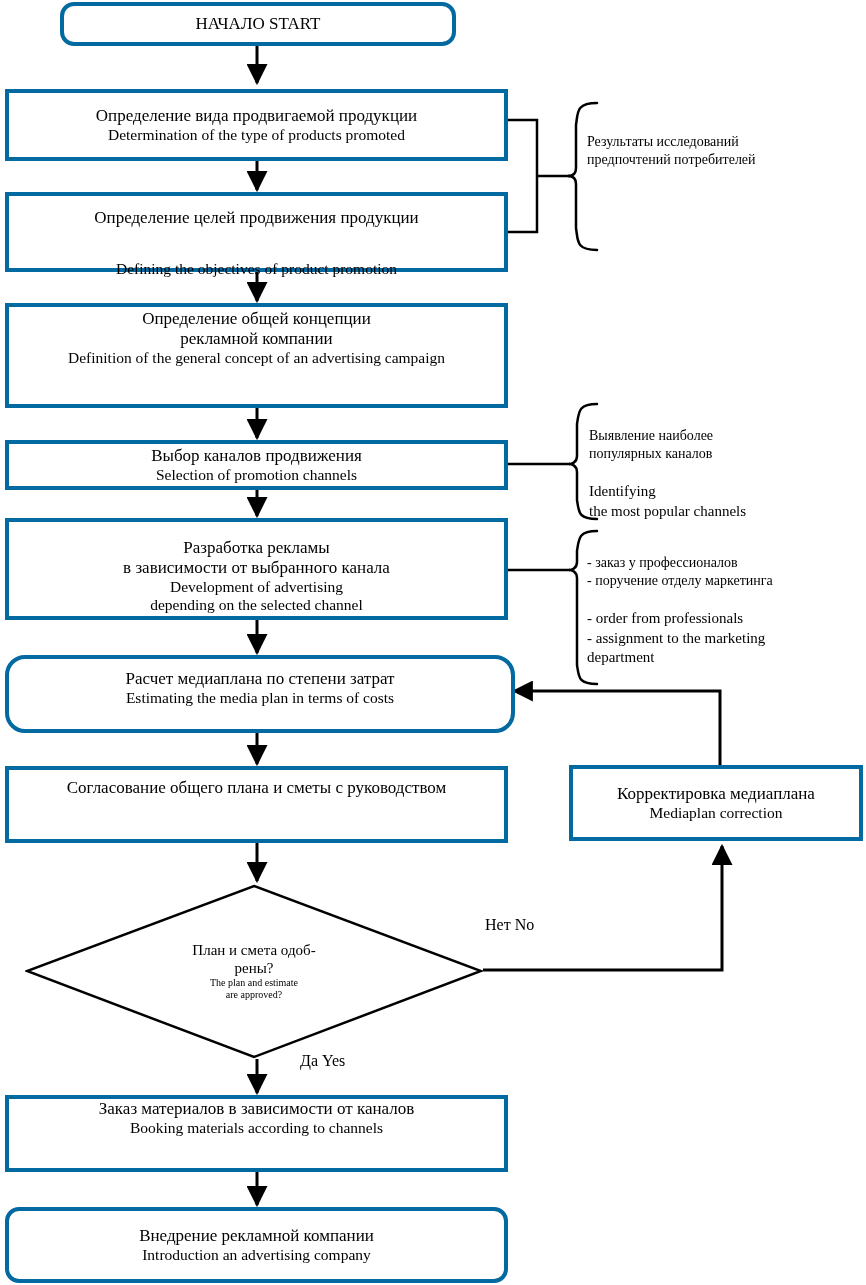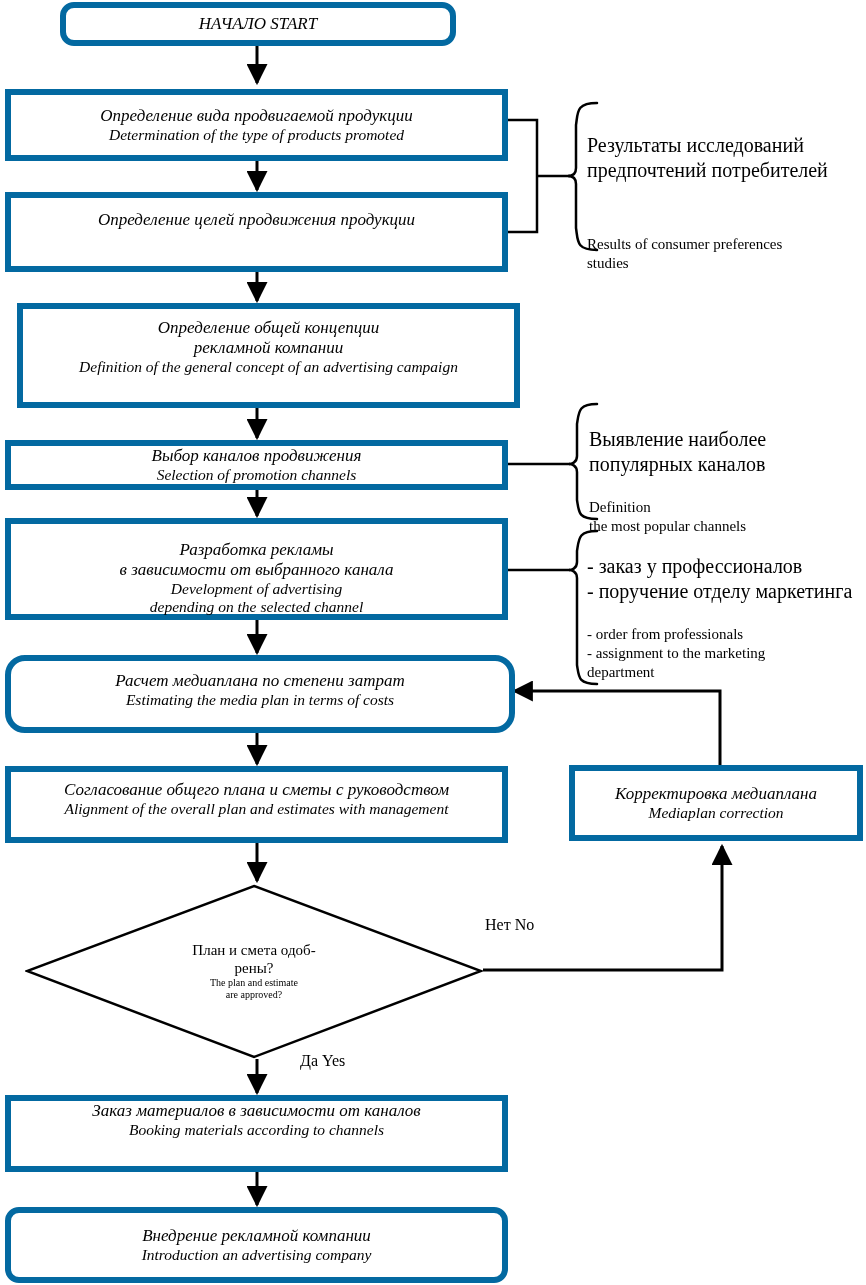--- a/index.html
+++ b/index.html
@@ -12,29 +12,28 @@
     width: 866px;
     height: 1285px;
     background: #ffffff;
     font-family: "Liberation Serif", "DejaVu Serif", serif;
     color: #000000;
     overflow: hidden;
   }
   .node {
     position: absolute;
     box-sizing: border-box;
-    border: 6px solid #0369a1;
+    border: 4px solid #0369a1;
     background: #fff;
     display: flex;
     flex-direction: column;
     align-items: center;
     justify-content: center;
     text-align: center;
     line-height: 1.18;
-    font-style: italic;
   }
   .node .ru {
     font-size: 17px;
     white-space: pre-line;
   }
   .node .en {
     font-size: 15.5px;
     white-space: pre-line;
   }
   .terminator {
@@ -65,21 +64,21 @@
   .diamond-text .ru { font-size: 15px; white-space: pre-line; }
   .diamond-text .en { font-size: 10px; white-space: pre-line; }
 
   .note {
     position: absolute;
     font-size: 15.5px;
     line-height: 1.28;
     white-space: pre-line;
     text-align: left;
   }
-  .note .ru { font-size: 20px; display: block; white-space: pre-line; }
+  .note .ru { font-size: 14px; display: block; white-space: pre-line; }
   .note .en { font-size: 15px; display: block; white-space: pre-line; }
   .note .gap { display: block; height: 11px; }
 
   .edge-label {
     position: absolute;
     font-size: 16px;
     white-space: nowrap;
   }
 
   #wires {
@@ -169,23 +168,24 @@
     <span class="ru">НАЧАЛО START</span>
   </div>
 
   <div class="node" style="left:5px; top:89px; width:503px; height:72px;">
     <span class="ru">Определение вида продвигаемой продукции</span>
     <span class="en">Determination of the type of products promoted</span>
   </div>
 
   <div class="node" style="left:5px; top:192px; width:503px; height:80px; justify-content:flex-start; padding-top:12px;gap:32px;">
     <span class="ru">Определение целей продвижения продукции</span>
-  </div>
-
-  <div class="node" style="left:17px; top:303px; width:503px; height:105px; justify-content:flex-start; padding-top:9px;">
+    <span class="en">Defining the objectives of product promotion</span>
+  </div>
+
+  <div class="node" style="left:5px; top:303px; width:503px; height:105px; justify-content:flex-start; padding-top:2px;">
     <span class="ru">Определение общей концепции
 рекламной компании</span>
     <span class="en">Definition of the general concept of an advertising campaign</span>
   </div>
 
   <div class="node" style="left:5px; top:440px; width:503px; height:50px;">
     <span class="ru">Выбор каналов продвижения</span>
     <span class="en">Selection of promotion channels</span>
   </div>
 
@@ -196,21 +196,20 @@
 depending on the selected channel</span>
   </div>
 
   <div class="node" style="left:5px; top:655px; width:510px; height:78px; justify-content:flex-start; padding-top:10px;border-radius:20px;">
     <span class="ru">Расчет медиаплана по степени затрат</span>
     <span class="en">Estimating the media plan in terms of costs</span>
   </div>
 
   <div class="node" style="left:5px; top:766px; width:503px; height:77px; justify-content:flex-start; padding-top:8px;">
     <span class="ru">Согласование общего плана и сметы с руководством</span>
-    <span class="en">Alignment of the overall plan and estimates with management</span>
   </div>
 
   <div class="node" style="left:569px; top:765px; width:294px; height:76px;">
     <span class="ru">Корректировка медиаплана</span>
     <span class="en">Mediaplan correction</span>
   </div>
 
   <div class="diamond-wrap" style="left:25px; top:884px; width:458px; height:175px;">
     <svg width="458" height="175" viewBox="0 0 458 175" xmlns="http://www.w3.org/2000/svg">
       <polygon points="229,2 456,87 229,173 2,87" fill="#fff" stroke="#000" stroke-width="2.5"></polygon>
@@ -230,28 +229,26 @@
 
   <div class="node terminator" style="left:5px; top:1207px; width:503px; height:76px;">
     <span class="ru">Внедрение рекламной компании</span>
     <span class="en">Introduction an advertising company</span>
   </div>
 
   <div class="note" style="left:587px; top:113px; width:275px;">
     <span class="ru">Результаты     исследований
 предпочтений потребителей</span>
     <span class="gap"></span>
-    <span class="en">Results of consumer preferences
-studies</span>
   </div>
 
   <div class="note" style="left:589px; top:407px; width:275px;">
     <span class="ru">Выявление наиболее
 популярных каналов</span>
-    <span class="en">Definition
+    <span class="en">Identifying
 the most popular channels</span>
   </div>
 
   <div class="note" style="left:587px; top:534px; width:280px;">
     <span class="ru">- заказ у профессионалов
 - поручение отделу маркетинга</span>
     <span class="en">- order from professionals
 - assignment to the marketing
    department</span>
   </div>

